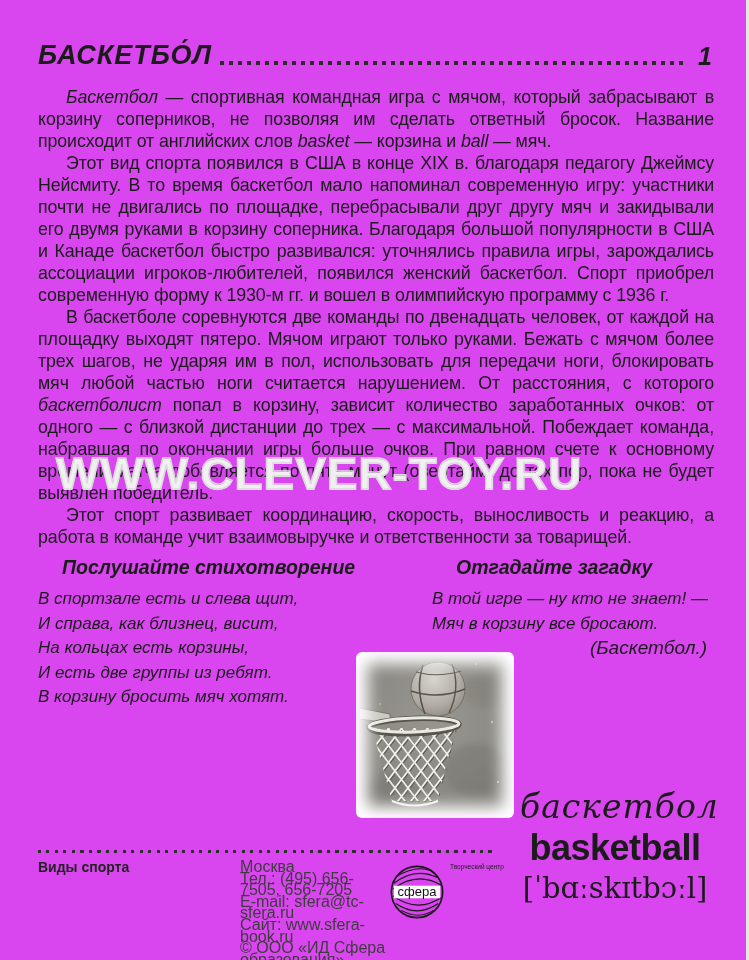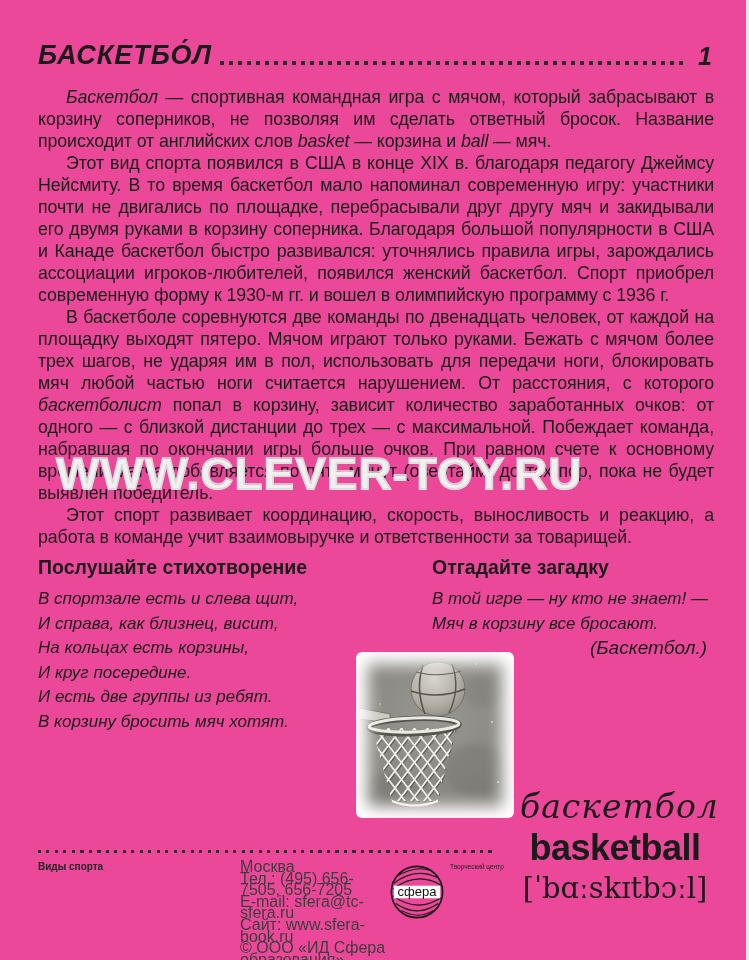--- a/index.html
+++ b/index.html
@@ -1,40 +1,40 @@
 <!DOCTYPE html>
 <html lang="ru"><head>
 <meta charset="utf-8">
 <style>
   * { margin:0; padding:0; box-sizing:border-box; }
   html,body { background:#f3f3f1; }
   .page {
     position:relative; width:749px; height:960px; margin:0 auto;
-    background:#ec4899; overflow:hidden;
+    background:#d946ef; overflow:hidden;
     font-family:"Liberation Sans", sans-serif; color:#1b1b1b;
     border-right:3px solid #e7e6e3;
   }
   
   .title-row{ position:absolute; left:38px; top:40px; width:674px; display:flex; align-items:flex-end; }
   .page-title{ font-size:27px; font-weight:bold; font-style:italic; letter-spacing:1px; white-space:nowrap; }
   .leader-dots{ flex:1; height:4px; margin:0 10px 6px 8px;
     background:repeating-linear-gradient(90deg,#2b2b2b 0 4px, transparent 4px 9px); }
   .page-number{ font-size:25px; font-weight:bold; font-style:italic; margin-bottom:0px; }
   
   .article{ position:absolute; left:38px; top:86px; width:676px; height:468px; overflow:hidden;
     font-size:17.8px; line-height:22px; text-align:justify; letter-spacing:-0.1px; }
   .article p{ text-indent:28px; }
   .article i{ font-style:italic; }
   
   .watermark{ position:absolute; left:56px; top:448px; width:660px; z-index:5; pointer-events:none;
     font-size:45px; font-weight:bold; letter-spacing:1px; white-space:nowrap;
     color:rgba(255,255,255,0.05); -webkit-text-stroke:1.5px #dadada;
     text-shadow:0 1px 0 #f0f0f0; transform:scaleX(1.02); transform-origin:left; }
   
-  .sec-heading{ font-size:19.5px; font-weight:bold; margin-bottom:8px; }
+  .sec-heading{ font-size:19.5px; font-weight:bold; font-style:italic; margin-bottom:8px;margin-left:24px; }
   .poem{ position:absolute; left:38px; top:556px; width:345px; }
   .poem-line, .riddle-line{ font-size:17px; line-height:24.5px;font-style:italic; }
   .riddle{ position:absolute; left:432px; top:556px; width:285px; }
   .riddle-answer{ font-size:19px; line-height:24.5px; font-style:italic; text-align:right; padding-right:10px; }
   .questions{ position:absolute; left:38px; top:727px; width:310px; }
   .question{ font-size:19px; line-height:23px; padding-left:26px; text-indent:-26px; }
   
   .photo{ position:absolute; left:356px; top:652px; width:158px; height:166px; border-radius:6px; }
   .photo::after{ content:''; position:absolute; inset:0; border-radius:6px; pointer-events:none;
     box-shadow:inset 0 0 16px 12px #ffffff; }
@@ -44,21 +44,21 @@
     letter-spacing:1px; }
   .vocab-english{ font-size:36px; font-weight:bold; line-height:40px; letter-spacing:-0.5px; }
   .vocab-ipa{ font-family:"DejaVu Serif", serif; font-size:29px; line-height:40px; }
   
   .footer{ position:absolute; left:38px; top:850px; width:676px; }
   .footer-dots{ width:455px; height:3px; margin-bottom:8px;
     background:repeating-linear-gradient(90deg,#2e2e2e 0 3px, transparent 3px 8.5px); }
   .footer-cols{ display:flex; align-items:flex-start; }
   .fcol-left{ width:202px; }
   .fcol-center{ width:146px; }
-  .footer-title{ font-weight:bold; font-size:10px; line-height:12px; color:#222; }
+  .footer-title{ font-weight:bold; font-size:14px; line-height:12px; color:#222; }
   .footer-line{ font-size:16px; line-height:11.6px; color:#3d3d3d; }
   .flogo{ display:flex; align-items:flex-start; margin-left:2px; margin-top:2px; }
   .flogo-tagline{ width:54px; font-size:6.5px; line-height:7.5px; color:#222; margin-left:4px; }
 </style>
 </head>
 <body>
 
 <div class="page">
 
   <div class="title-row">
@@ -75,21 +75,20 @@
     </div>
 
   <div class="watermark">WWW.CLEVER-TOY.RU</div>
 
   <div class="poem">
     <div class="sec-heading">Послушайте стихотворение</div>
     <div>
         <div class="poem-line">В спортзале есть и слева щит,</div>
         <div class="poem-line">И справа, как близнец, висит,</div>
         <div class="poem-line">На кольцах есть корзины,</div>
-        <div class="poem-line">И круг посередине.</div>
         <div class="poem-line">И есть две группы из ребят.</div>
         <div class="poem-line">В корзину бросить мяч хотят.</div>
       </div>
   </div>
 
   <div class="riddle">
     <div class="sec-heading">Отгадайте загадку</div>
     <div>
         <div class="riddle-line">В той игре — ну кто не знает! —</div>
         <div class="riddle-line">Мяч в корзину все бросают.</div>

